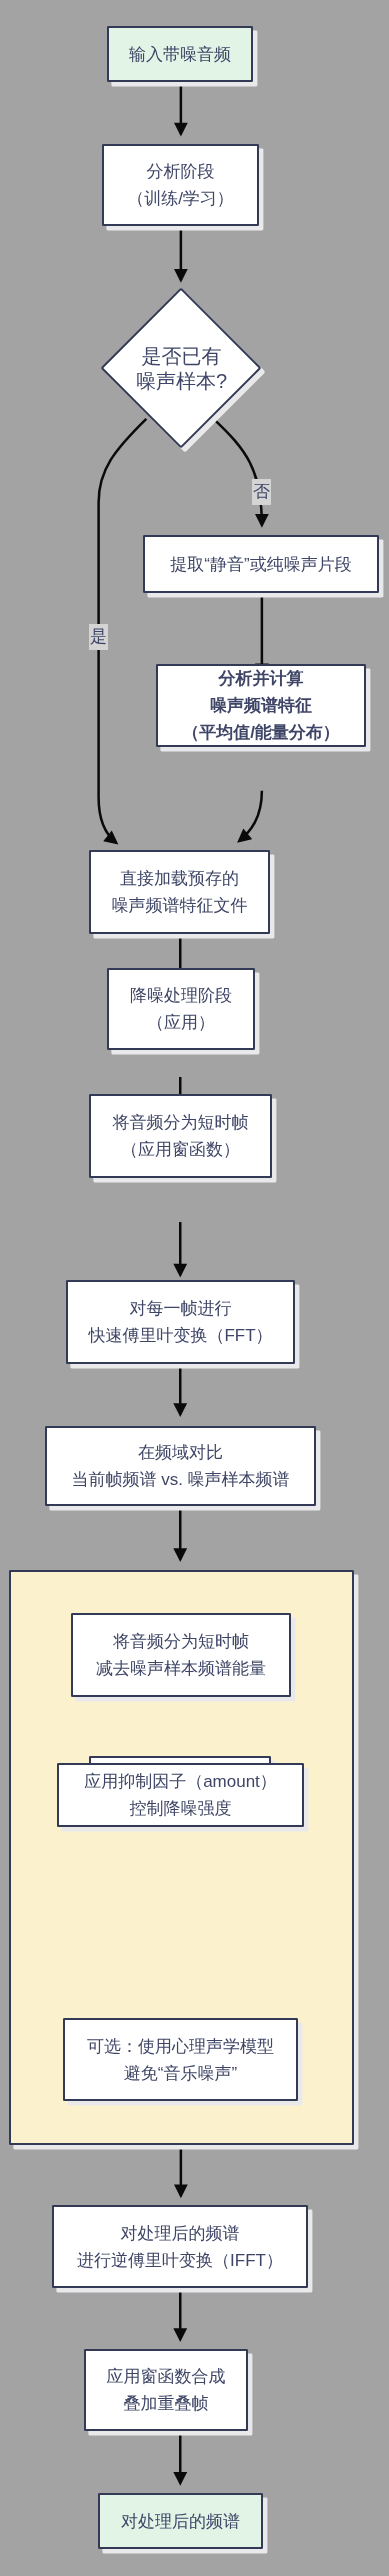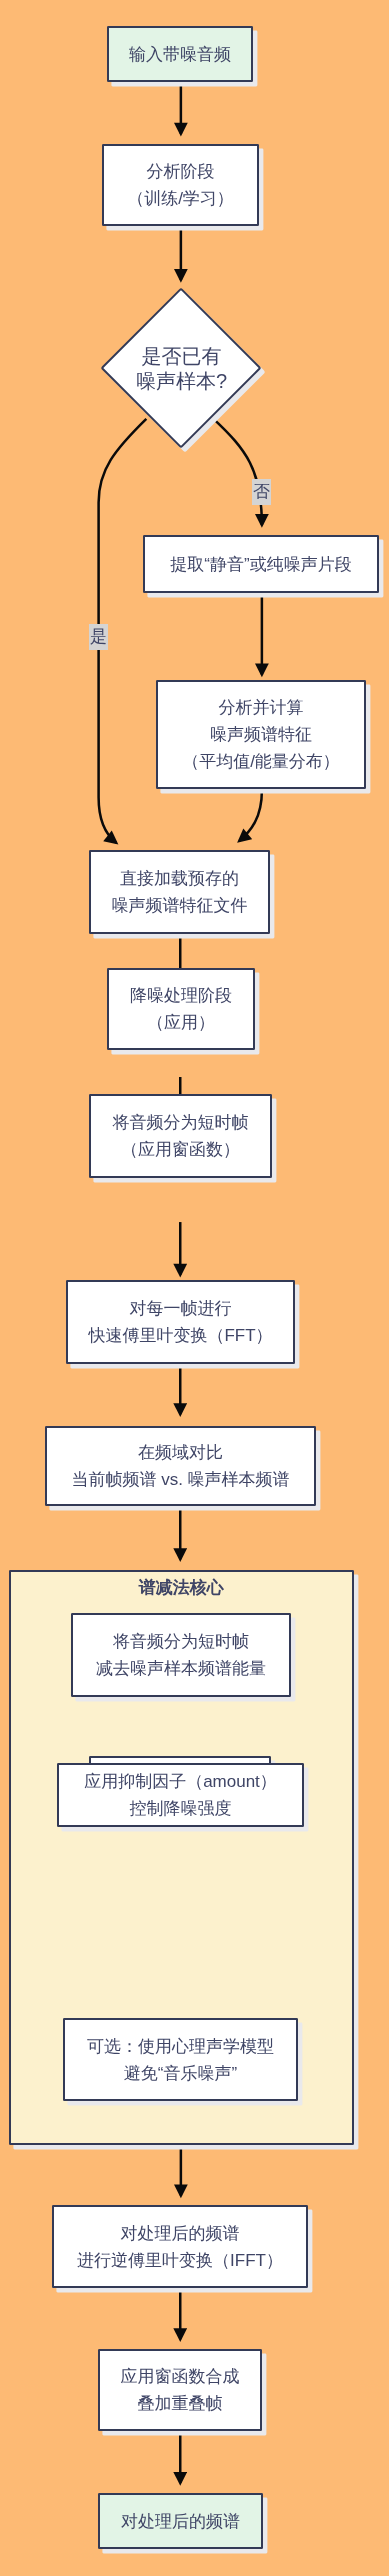--- a/index.html
+++ b/index.html
@@ -1,19 +1,19 @@
 <!DOCTYPE html>
 <html style="font-size:10px"><head>
 <meta charset="utf-8">
 <style>
   html,body{margin:0;padding:0;background:#ffffff;}
   #canvas{
     position:relative;
     width:390px;height:2576px;
-    background:#fdba74;
+    background:#a3a3a3;
     font-family:"Liberation Sans",sans-serif;
     overflow:hidden;
   }
   #edges{position:absolute;left:0;top:0;z-index:1;}
   .node{
     position:absolute;
     box-sizing:border-box;
     border:2.5px solid #333a56;
     background:#ffffff;
     color:#3f4566;
@@ -96,52 +96,51 @@
   <div class="diamond-wrap" style="left:124px;top:311px;">
     <div class="diamond"></div>
   </div>
   <div class="diamond-text" style="left:106px;top:342px;width:151px;height:53px;">是否已有
 噪声样本?</div>
 
   <div class="edge-label" style="left:252px;top:479px;">否</div>
   <div class="edge-label" style="left:89px;top:624px;">是</div>
 
   <div class="node" style="left:143px;top:535px;width:236px;height:58px;">提取“静音”或纯噪声片段</div>
-  <div class="node" style="left:156px;top:680px;width:210px;height:109px;">分析并计算
+  <div class="node" style="left:156px;top:664px;width:210px;height:83px;font-weight:bold;">分析并计算
 噪声频谱特征
 （平均值/能量分布）</div>
 
   <div class="node" style="left:89px;top:850px;width:181px;height:84px;">直接加载预存的
 噪声频谱特征文件</div>
 
   <div class="node" style="left:107px;top:968px;width:148px;height:82px;">降噪处理阶段
 （应用）</div>
 
   <div class="node" style="left:89px;top:1094px;width:183px;height:84px;">将音频分为短时帧
 （应用窗函数）</div>
 
   <div class="node" style="left:66px;top:1280px;width:229px;height:84px;">对每一帧进行
 快速傅里叶变换（FFT）</div>
 
   <div class="node" style="left:45px;top:1426px;width:271px;height:80px;">在频域对比
 当前帧频谱 vs. 噪声样本频谱</div>
 
   <div class="group" style="left:8.8px;top:1570px;width:345px;height:575px;"></div>
-  <div class="group-title" style="left:8.8px;top:1578px;width:345px;">谱减法核心</div>
 
   <div class="node inner" style="left:71px;top:1613px;width:220px;height:84px;">将音频分为短时帧
 减去噪声样本频谱能量</div>
   <div class="node inner" style="left:89px;top:1756px;width:182px;height:57px;">输出降噪后音频</div>
   <div class="node inner" style="left:57px;top:1763px;width:247px;height:64px;">应用抑制因子（amount）
 控制降噪强度</div>
   <div class="node inner" style="left:63px;top:2018px;width:235px;height:83px;">可选：使用心理声学模型
 避免“音乐噪声”</div>
 
   <div class="node" style="left:52px;top:2205px;width:256px;height:83px;">对处理后的频谱
 进行逆傅里叶变换（IFFT）</div>
 
-  <div class="node" style="left:98px;top:2349px;width:164px;height:82px;">应用窗函数合成
+  <div class="node" style="left:84px;top:2349px;width:164px;height:82px;">应用窗函数合成
 叠加重叠帧</div>
 
   <div class="node green" style="left:98px;top:2493px;width:165px;height:56px;">对处理后的频谱</div>
 
 </div>
 
 
 </body></html>

